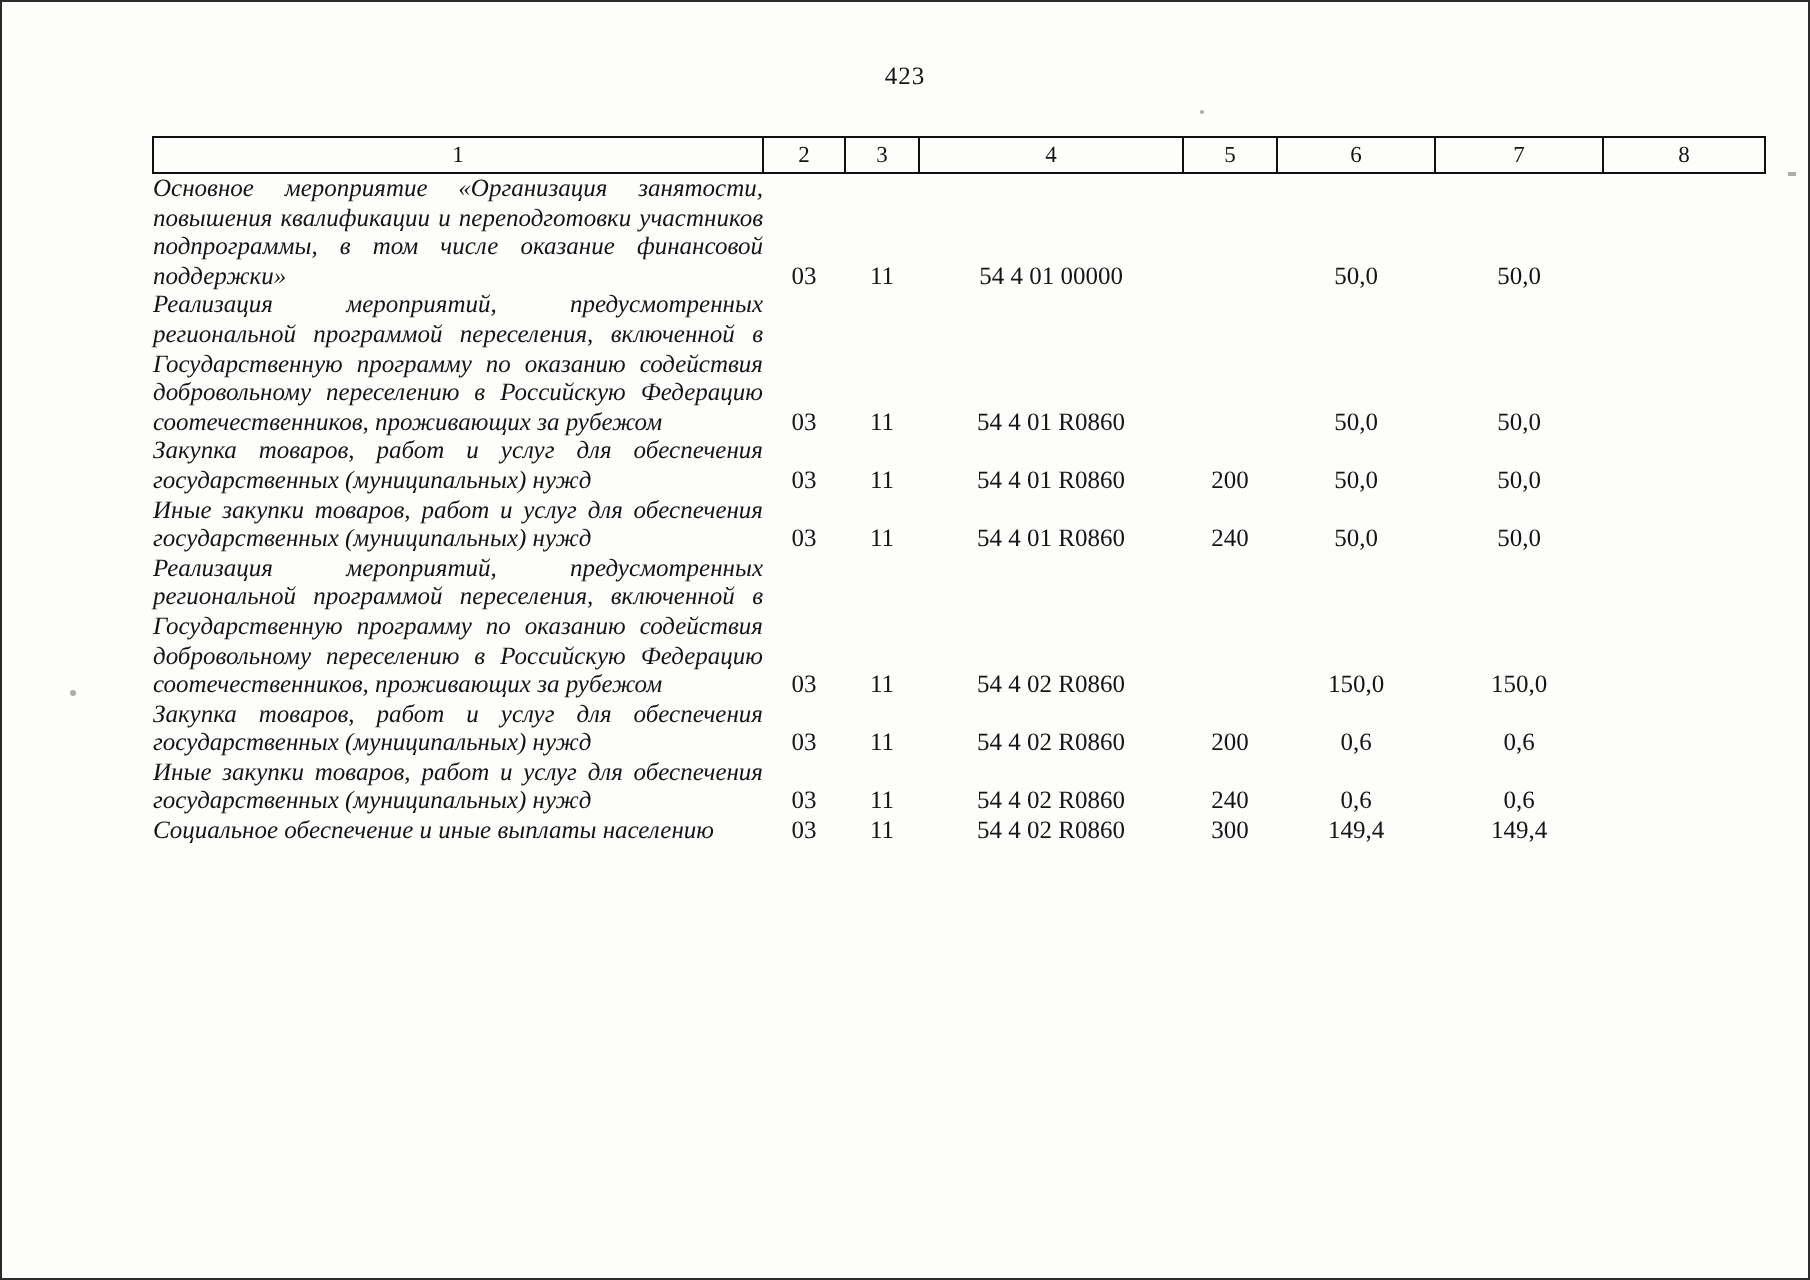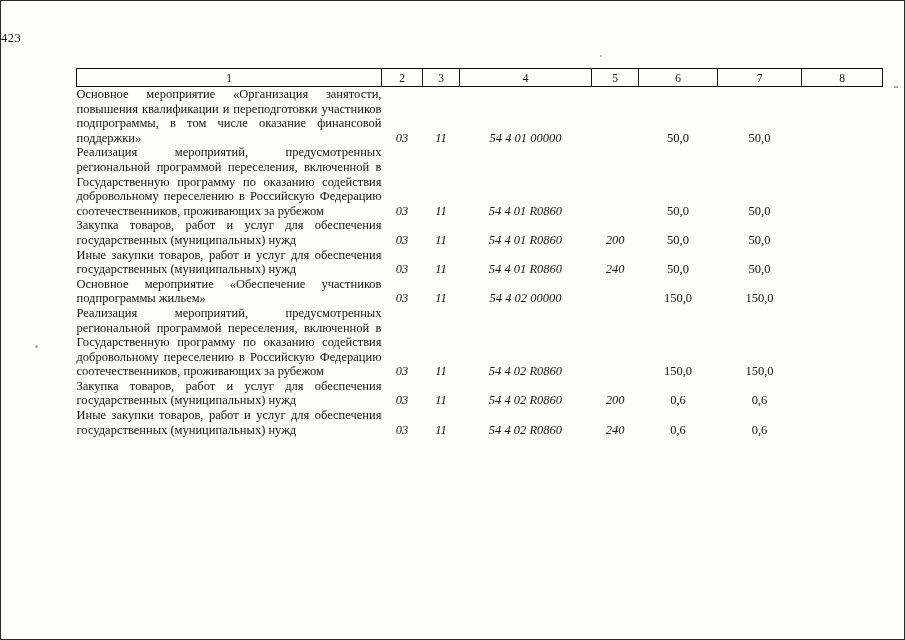--- a/index.html
+++ b/index.html
@@ -12,20 +12,21 @@
     border: 1px solid #2a2a2a;
     font-family: "Liberation Serif", serif;
     color: #141414;
     overflow: hidden;
   }
   .page-number {
     position: absolute;
     top: 30px;
     left: 0;
     right: 0;
+    text-align: center;
     font-size: 12.5px;
     letter-spacing: 0.5px;
   }
   table.budget {
     position: absolute;
     top: 67px;
     left: 75px;
     width: 806px;
     border-collapse: collapse;
     table-layout: fixed;
@@ -40,22 +41,23 @@
   }
   table.budget tbody td {
     vertical-align: bottom;
     font-size: 12.5px;
     line-height: 14.6px;
     padding: 0;
   }
   td.desc {
     text-align: justify;
     padding: 0 5px 0 13px;
+    font-style: italic;
   }
-  td.c-center { text-align: center; font-style: italic; }
+  td.c-center { text-align: center; }
   td.c-right  { text-align: center; padding-right: 9px; }
   .speck {
     position: absolute;
     background: #6a6a6a;
     opacity: 0.55;
     border-radius: 50%;
   }
 </style>
 </head>
 <body>
@@ -126,30 +128,20 @@
         <td class="desc">Иные закупки товаров, работ и услуг для обеспечения государственных (муниципальных) нужд</td>
         <td class="c-center">03</td>
         <td class="c-center">11</td>
         <td class="c-center">54 4 01 R0860</td>
         <td class="c-center">240</td>
         <td class="c-right">50,0</td>
         <td class="c-right">50,0</td>
         <td class="c-right"></td>
       </tr>
       <tr>
-        <td class="desc">Основное мероприятие «Обеспечение участников подпрограммы жильем»</td>
-        <td class="c-center">03</td>
-        <td class="c-center">11</td>
-        <td class="c-center">54 4 02 00000</td>
-        <td class="c-center"></td>
-        <td class="c-right">150,0</td>
-        <td class="c-right">150,0</td>
-        <td class="c-right"></td>
-      </tr>
-      <tr>
         <td class="desc">Реализация мероприятий, предусмотренных региональной программой переселения, включенной в Государственную программу по оказанию содействия добровольному переселению в Российскую Федерацию соотечественников, проживающих за рубежом</td>
         <td class="c-center">03</td>
         <td class="c-center">11</td>
         <td class="c-center">54 4 02 R0860</td>
         <td class="c-center"></td>
         <td class="c-right">150,0</td>
         <td class="c-right">150,0</td>
         <td class="c-right"></td>
       </tr>
       <tr>
@@ -165,16 +157,26 @@
       <tr>
         <td class="desc">Иные закупки товаров, работ и услуг для обеспечения государственных (муниципальных) нужд</td>
         <td class="c-center">03</td>
         <td class="c-center">11</td>
         <td class="c-center">54 4 02 R0860</td>
         <td class="c-center">240</td>
         <td class="c-right">0,6</td>
         <td class="c-right">0,6</td>
         <td class="c-right"></td>
       </tr>
+      <tr>
+        <td class="desc">Социальное обеспечение и иные выплаты населению</td>
+        <td class="c-center">03</td>
+        <td class="c-center">11</td>
+        <td class="c-center">54 4 02 R0860</td>
+        <td class="c-center">300</td>
+        <td class="c-right">149,4</td>
+        <td class="c-right">149,4</td>
+        <td class="c-right"></td>
+      </tr>
     </tbody>
   </table>
 
 </div>
 
 </body></html>

